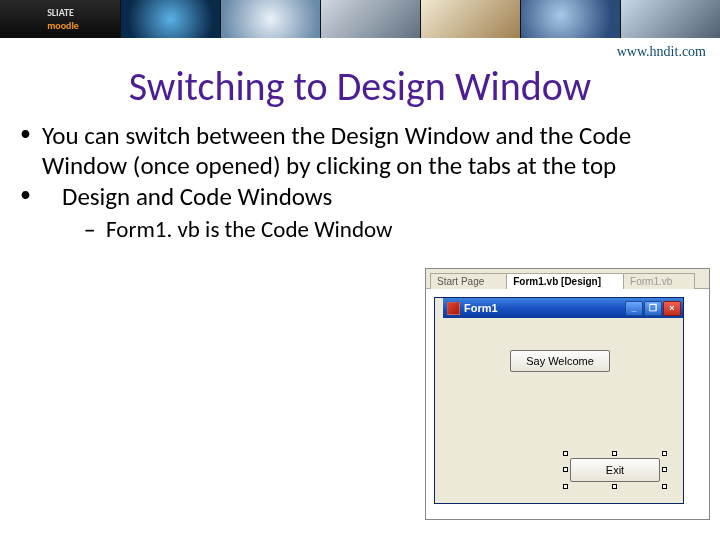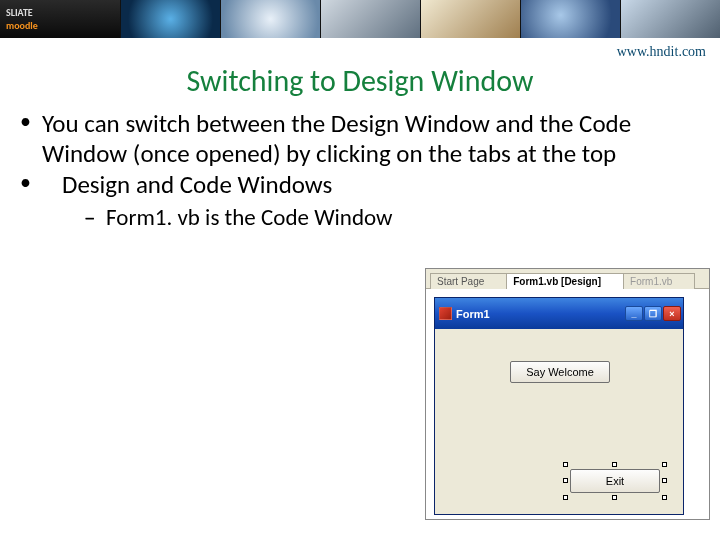--- a/index.html
+++ b/index.html
@@ -20,20 +20,21 @@
   .banner-left {
     width: 120px;
     height: 100%;
     background: linear-gradient(180deg,#2a2a2a 0%,#0a0a0a 100%);
     color: #fff;
     font-size: 10px;
     display: flex;
     align-items: center;
     padding-left: 6px;
     font-weight: bold;
+    justify-content: center;
   }
   .banner-left .m1 { color:#ddd; }
   .banner-left .m2 { color:#f7931e; }
   .banner-right {
     flex: 1;
     display: flex;
   }
   .banner-img {
     flex: 1;
     border-left: 1px solid #111;
@@ -46,24 +47,24 @@
   .bi6 { background: linear-gradient(135deg,#c8d8e8,#506070); }
   .url {
     text-align: right;
     padding: 6px 14px 0 0;
     font-family: "Times New Roman", serif;
     font-size: 14px;
     color: #0c4a6e;
   }
   .title {
     text-align: center;
-    font-size: 30px;
+    font-size: 40px;
     font-weight: 400;
     font-family: Calibri, Arial, sans-serif;
-    color: #15803d;
+    color: #4c1d95;
     margin-top: 2px;
   }
   .content {
     padding: 10px 18px 0 18px;
   }
   ul.outer {
     list-style: none;
     font-size: 25px;
     color: #000;
     line-height: 1.18;
@@ -152,28 +153,29 @@
   }
   .vb-form {
     width: 250px;
     border: 1px solid #0a246a;
     background:
       radial-gradient(circle, #6a6a6a 0.5px, transparent 0.6px) 0 0/8px 8px,
       #ece9d8;
     position: relative;
   }
   .vb-titlebar {
-    height: 31px;
+    height: 20px;
     background: linear-gradient(180deg,#3e84e0 0%,#1a52c4 50%,#0a3a9a 100%);
     display: flex;
     align-items: center;
     padding: 0 2px 0 4px;
     color: #fff;
     font-size: 11px;
     font-weight: bold;
+    margin-left: 8px;
   }
   .vb-titlebar .form-icon {
     width: 13px; height: 13px;
     background: linear-gradient(135deg,#e04030,#a02010);
     border:1px solid #fff3;
     margin-right: 4px;
   }
   .vb-titlebar .spacer { flex:1; }
   .vb-winbtn {
     width: 18px; height: 15px;

